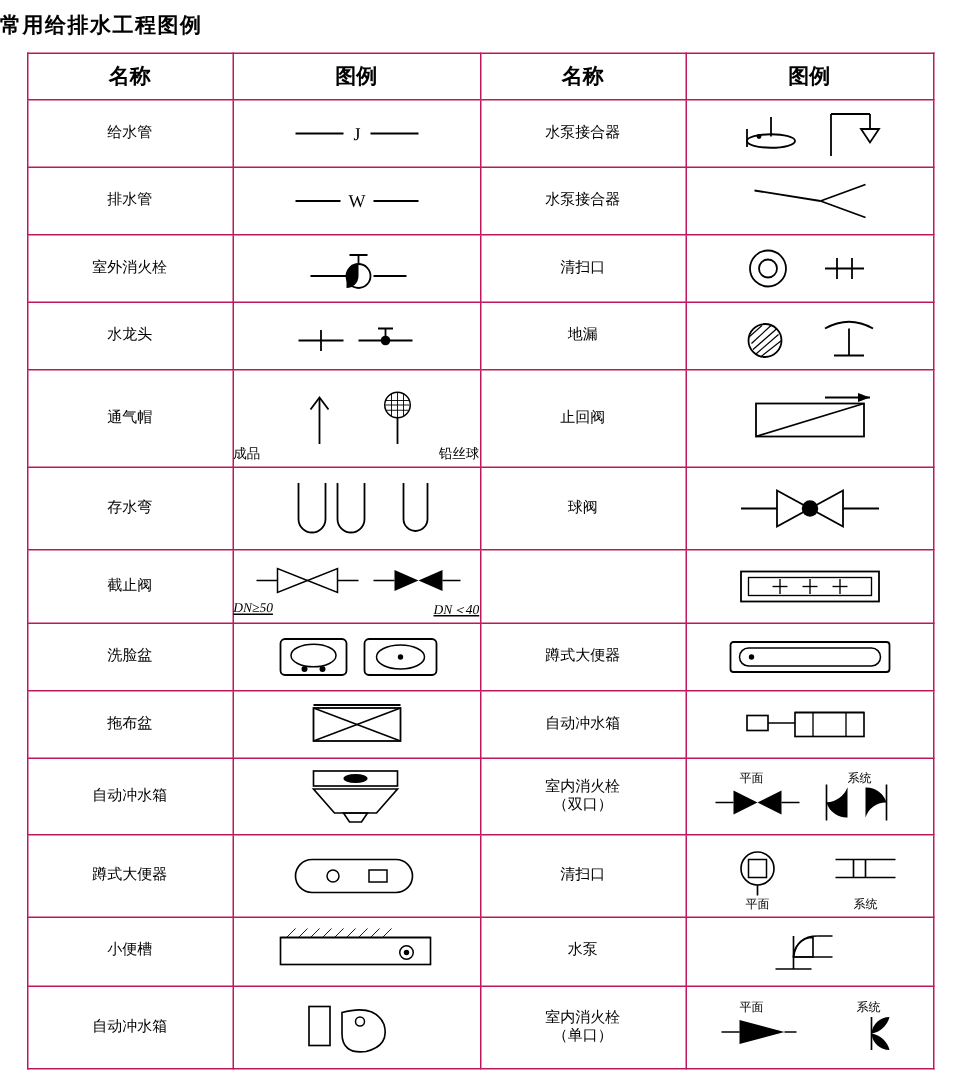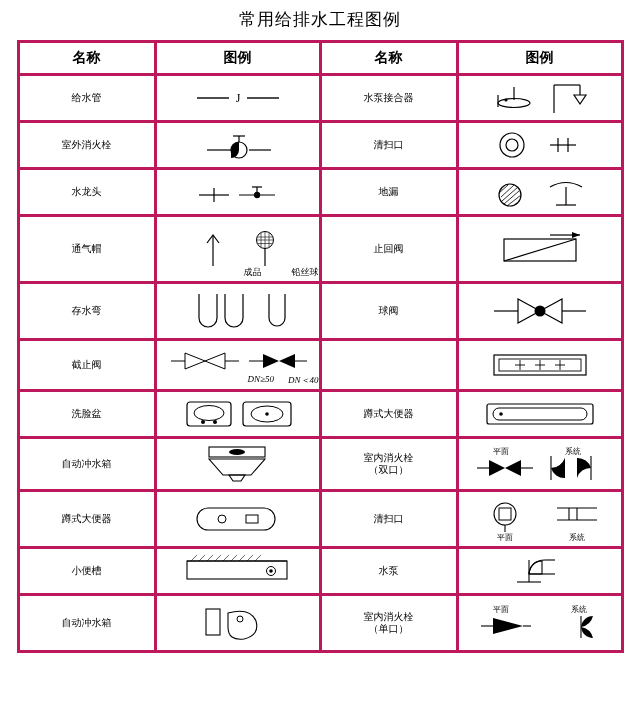--- a/index.html
+++ b/index.html
@@ -9,35 +9,35 @@
   }
   body {
     width: 640px;
     height: 721px;
     font-family: "Liberation Sans", sans-serif;
     color: #000;
     position: relative;
     overflow: hidden;
   }
   .page-title {
-    text-align: center;
-    font-size: 17px;
-    font-weight: normal;
+    text-align: left;
+    font-size: 14px;
+    font-weight: bold;
     letter-spacing: 1px;
     padding-top: 8px;
     padding-bottom: 9px;
   }
   table.legend {
     border-collapse: collapse;
     width: 604px;
     margin: 0 auto;
     table-layout: fixed;
   }
   table.legend td, table.legend th {
-    border: 3px solid #be185d;
+    border: 1px solid #be185d;
     padding: 0;
     text-align: center;
     vertical-align: middle;
   }
   th.hdr {
     font-size: 14px;
     font-weight: bold;
     height: 30px;
   }
   td.name {
@@ -60,21 +60,21 @@
     align-items: center;
     justify-content: center;
   }
   .symwrap svg { display: block; }
   .sublabels {
     position: absolute;
     bottom: 2px;
     left: 0;
     right: 0;
     display: flex;
-    justify-content: flex-end;
+    justify-content: space-between;
     gap: 14px;
     font-size: 9px;
   }
   .nm2 { line-height: 1.2; }
 </style>
 </head>
 <body>
 
 <div class="page-title">常用给排水工程图例</div>
 
@@ -116,20 +116,42 @@
             <line x1="18" y1="18" x2="18" y2="30" stroke="#000" stroke-width="1.2"></line>
             <line x1="74" y1="8" x2="74" y2="36" stroke="#000" stroke-width="1.2"></line>
             <line x1="74" y1="8" x2="100" y2="8" stroke="#000" stroke-width="1.2"></line>
             <line x1="100" y1="8" x2="100" y2="18" stroke="#000" stroke-width="1.2"></line>
             <path d="M94 18 L106 18 L100 27 Z" fill="none" stroke="#000" stroke-width="1.2"></path>
           </svg>
         </div>
       </td>
     </tr>
 
+    <tr>
+      <td class="name">排水管</td>
+      <td class="sym">
+        <div class="symwrap">
+          <svg width="110" height="24" viewBox="0 0 110 24">
+            <line x1="14" y1="12" x2="44" y2="12" stroke="#000" stroke-width="1.4"></line>
+            <line x1="66" y1="12" x2="96" y2="12" stroke="#000" stroke-width="1.4"></line>
+            <text x="55" y="16" font-size="12" font-family="Liberation Serif, serif" text-anchor="middle">W</text>
+          </svg>
+        </div>
+      </td>
+      <td class="name">水泵接合器</td>
+      <td class="sym">
+        <div class="symwrap">
+          <svg width="110" height="34" viewBox="0 0 110 34">
+            <line x1="18" y1="10" x2="62" y2="17" stroke="#000" stroke-width="1.2"></line>
+            <line x1="62" y1="17" x2="92" y2="6" stroke="#000" stroke-width="1.2"></line>
+            <line x1="62" y1="17" x2="92" y2="28" stroke="#000" stroke-width="1.2"></line>
+          </svg>
+        </div>
+      </td>
+    </tr>
 
     <tr>
       <td class="name">室外消火栓</td>
       <td class="sym">
         <div class="symwrap">
           <svg width="110" height="34" viewBox="0 0 110 34">
             <line x1="24" y1="22" x2="48" y2="22" stroke="#000" stroke-width="1.2"></line>
             <line x1="66" y1="22" x2="88" y2="22" stroke="#000" stroke-width="1.2"></line>
             <path d="M56 22 m-8 0 a8 8 0 0 1 8 -8 l0 8 Z" fill="#000"></path>
             <path d="M56 22 m0 0 a8 8 0 0 1 -8 8 l0 -8 Z" fill="#000"></path>
@@ -257,21 +279,21 @@
           <svg width="150" height="34" viewBox="0 0 150 34">
             <line x1="8" y1="13" x2="22" y2="13" stroke="#000" stroke-width="1"></line>
             <path d="M22 5 L22 21 L42 13 Z" fill="none" stroke="#000" stroke-width="1"></path>
             <path d="M62 5 L62 21 L42 13 Z" fill="none" stroke="#000" stroke-width="1"></path>
             <line x1="62" y1="13" x2="76" y2="13" stroke="#000" stroke-width="1"></line>
             <line x1="86" y1="13" x2="100" y2="13" stroke="#000" stroke-width="1"></line>
             <path d="M100 6 L100 20 L116 13 Z" fill="#000"></path>
             <path d="M132 6 L132 20 L116 13 Z" fill="#000"></path>
             <line x1="132" y1="13" x2="144" y2="13" stroke="#000" stroke-width="1"></line>
           </svg>
-          <div class="sublabels" style="font-style:italic; font-family:'Liberation Serif', serif;">
+          <div class="sublabels" style="font-style:italic; font-family:'Liberation Serif', serif;text-decoration:underline;">
             <span>DN≥50</span>
             <span>DN＜40</span>
           </div>
         </div>
       </td>
       <td class="name"></td>
       <td class="sym" style="height:48px">
         <div class="symwrap">
           <svg width="120" height="34" viewBox="0 0 120 34">
             <rect x="14" y="7" width="92" height="20" fill="none" stroke="#000" stroke-width="1.2"></rect>
@@ -309,20 +331,46 @@
         <div class="symwrap">
           <svg width="130" height="32" viewBox="0 0 130 32">
             <rect x="12" y="6" width="106" height="20" rx="2" fill="none" stroke="#000" stroke-width="1.2"></rect>
             <rect x="18" y="10" width="94" height="12" rx="6" fill="none" stroke="#000" stroke-width="1"></rect>
             <circle cx="26" cy="16" r="1.8" fill="#000"></circle>
           </svg>
         </div>
       </td>
     </tr>
 
+    <tr style="height:44px">
+      <td class="name">拖布盆</td>
+      <td class="sym">
+        <div class="symwrap">
+          <svg width="110" height="34" viewBox="0 0 110 34">
+            <rect x="26" y="6" width="58" height="22" fill="none" stroke="#000" stroke-width="1.2"></rect>
+            <line x1="26" y1="6" x2="84" y2="28" stroke="#000" stroke-width="1"></line>
+            <line x1="84" y1="6" x2="26" y2="28" stroke="#000" stroke-width="1"></line>
+            <line x1="26" y1="4" x2="84" y2="4" stroke="#000" stroke-width="1.2"></line>
+          </svg>
+        </div>
+      </td>
+      <td class="name">自动冲水箱</td>
+      <td class="sym">
+        <div class="symwrap">
+          <svg width="120" height="32" viewBox="0 0 120 32">
+            <rect x="18" y="10" width="14" height="10" fill="none" stroke="#000" stroke-width="1.1"></rect>
+            <line x1="32" y1="15" x2="50" y2="15" stroke="#000" stroke-width="1.1"></line>
+            <rect x="50" y="8" width="46" height="16" fill="none" stroke="#000" stroke-width="1.1"></rect>
+            <line x1="50" y1="8" x2="96" y2="8" stroke="#000" stroke-width="1.1"></line>
+            <line x1="62" y1="8" x2="62" y2="24" stroke="#000" stroke-width="0.9"></line>
+            <line x1="84" y1="8" x2="84" y2="24" stroke="#000" stroke-width="0.9"></line>
+          </svg>
+        </div>
+      </td>
+    </tr>
 
     <tr style="height:50px">
       <td class="name">自动冲水箱</td>
       <td class="sym" style="height:50px">
         <div class="symwrap">
           <svg width="110" height="42" viewBox="0 0 110 42">
             <rect x="26" y="4" width="56" height="10" fill="none" stroke="#000" stroke-width="1.1"></rect>
             <ellipse cx="54" cy="9" rx="8" ry="3" fill="#000"></ellipse>
             <path d="M26 16 L82 16 L68 32 L40 32 Z" fill="none" stroke="#000" stroke-width="1.1"></path>
             <path d="M46 32 L62 32 L58 38 L50 38 Z" fill="none" stroke="#000" stroke-width="1.1"></path>

